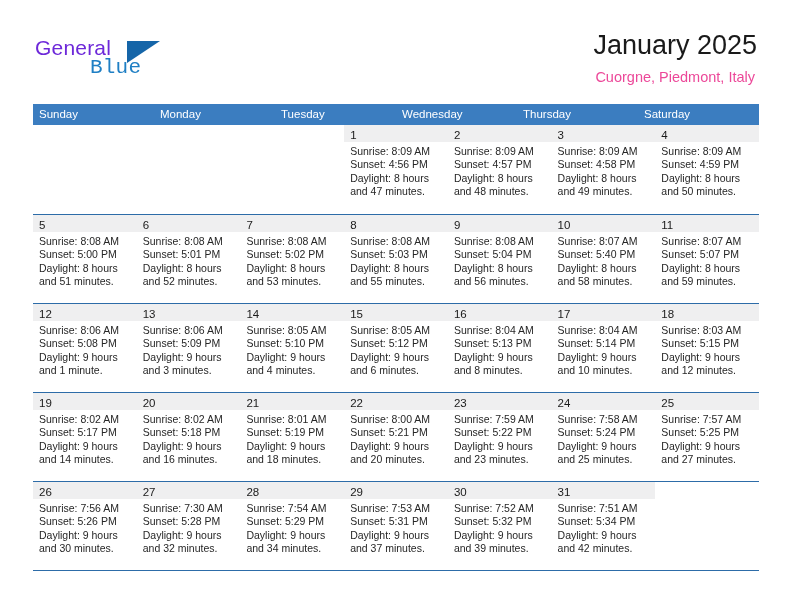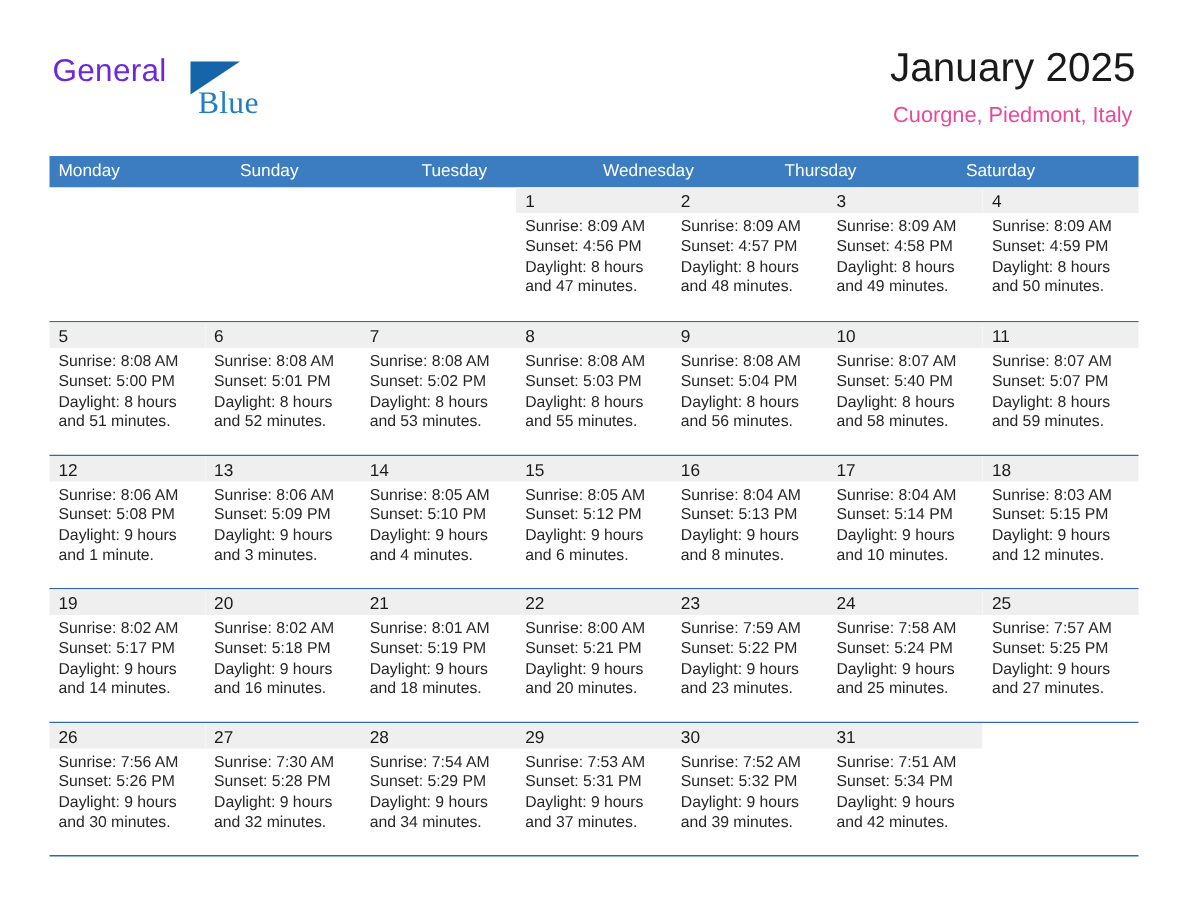--- a/index.html
+++ b/index.html
@@ -46,22 +46,21 @@
     color: #6d28d9;
     font-family: "Liberation Sans", sans-serif;
   }
   .logo-blue {
     position: absolute;
     left: 55px;
     top: 20px;
     font-size: 21px;
     letter-spacing: 0.2px;
     color: #1f7fc4;
-    font-family: Liberation Serif, serif;
-    margin-left: 42px;
+    font-family: Liberation Mono, monospace;
   }
   .logo-triangle {
     position: absolute;
     left: 92px;
     top: 5px;
     width: 0;
     height: 0;
     border-left: 33px solid #1565a8;
     border-bottom: 22px solid transparent;
   }
@@ -171,22 +170,22 @@
 
     <div class="title-block">
       <div class="cal-title">January 2025</div>
       <div class="cal-subtitle">Cuorgne, Piedmont, Italy</div>
     </div>
 
   </div>
 
   <div class="calendar">
     <div class="dow-row" id="dow-row">
+        <div class="dow">Sunday</div>
         <div class="dow">Monday</div>
-        <div class="dow">Sunday</div>
         <div class="dow">Tuesday</div>
         <div class="dow">Wednesday</div>
         <div class="dow">Thursday</div>
         <div class="dow">Saturday</div>
       </div>
     <div id="weeks-container">
         <div class="week first">
           <div class="day blank">
             <div class="daynum-band"><span class="daynum"></span></div>
             <div class="day-info"></div>

